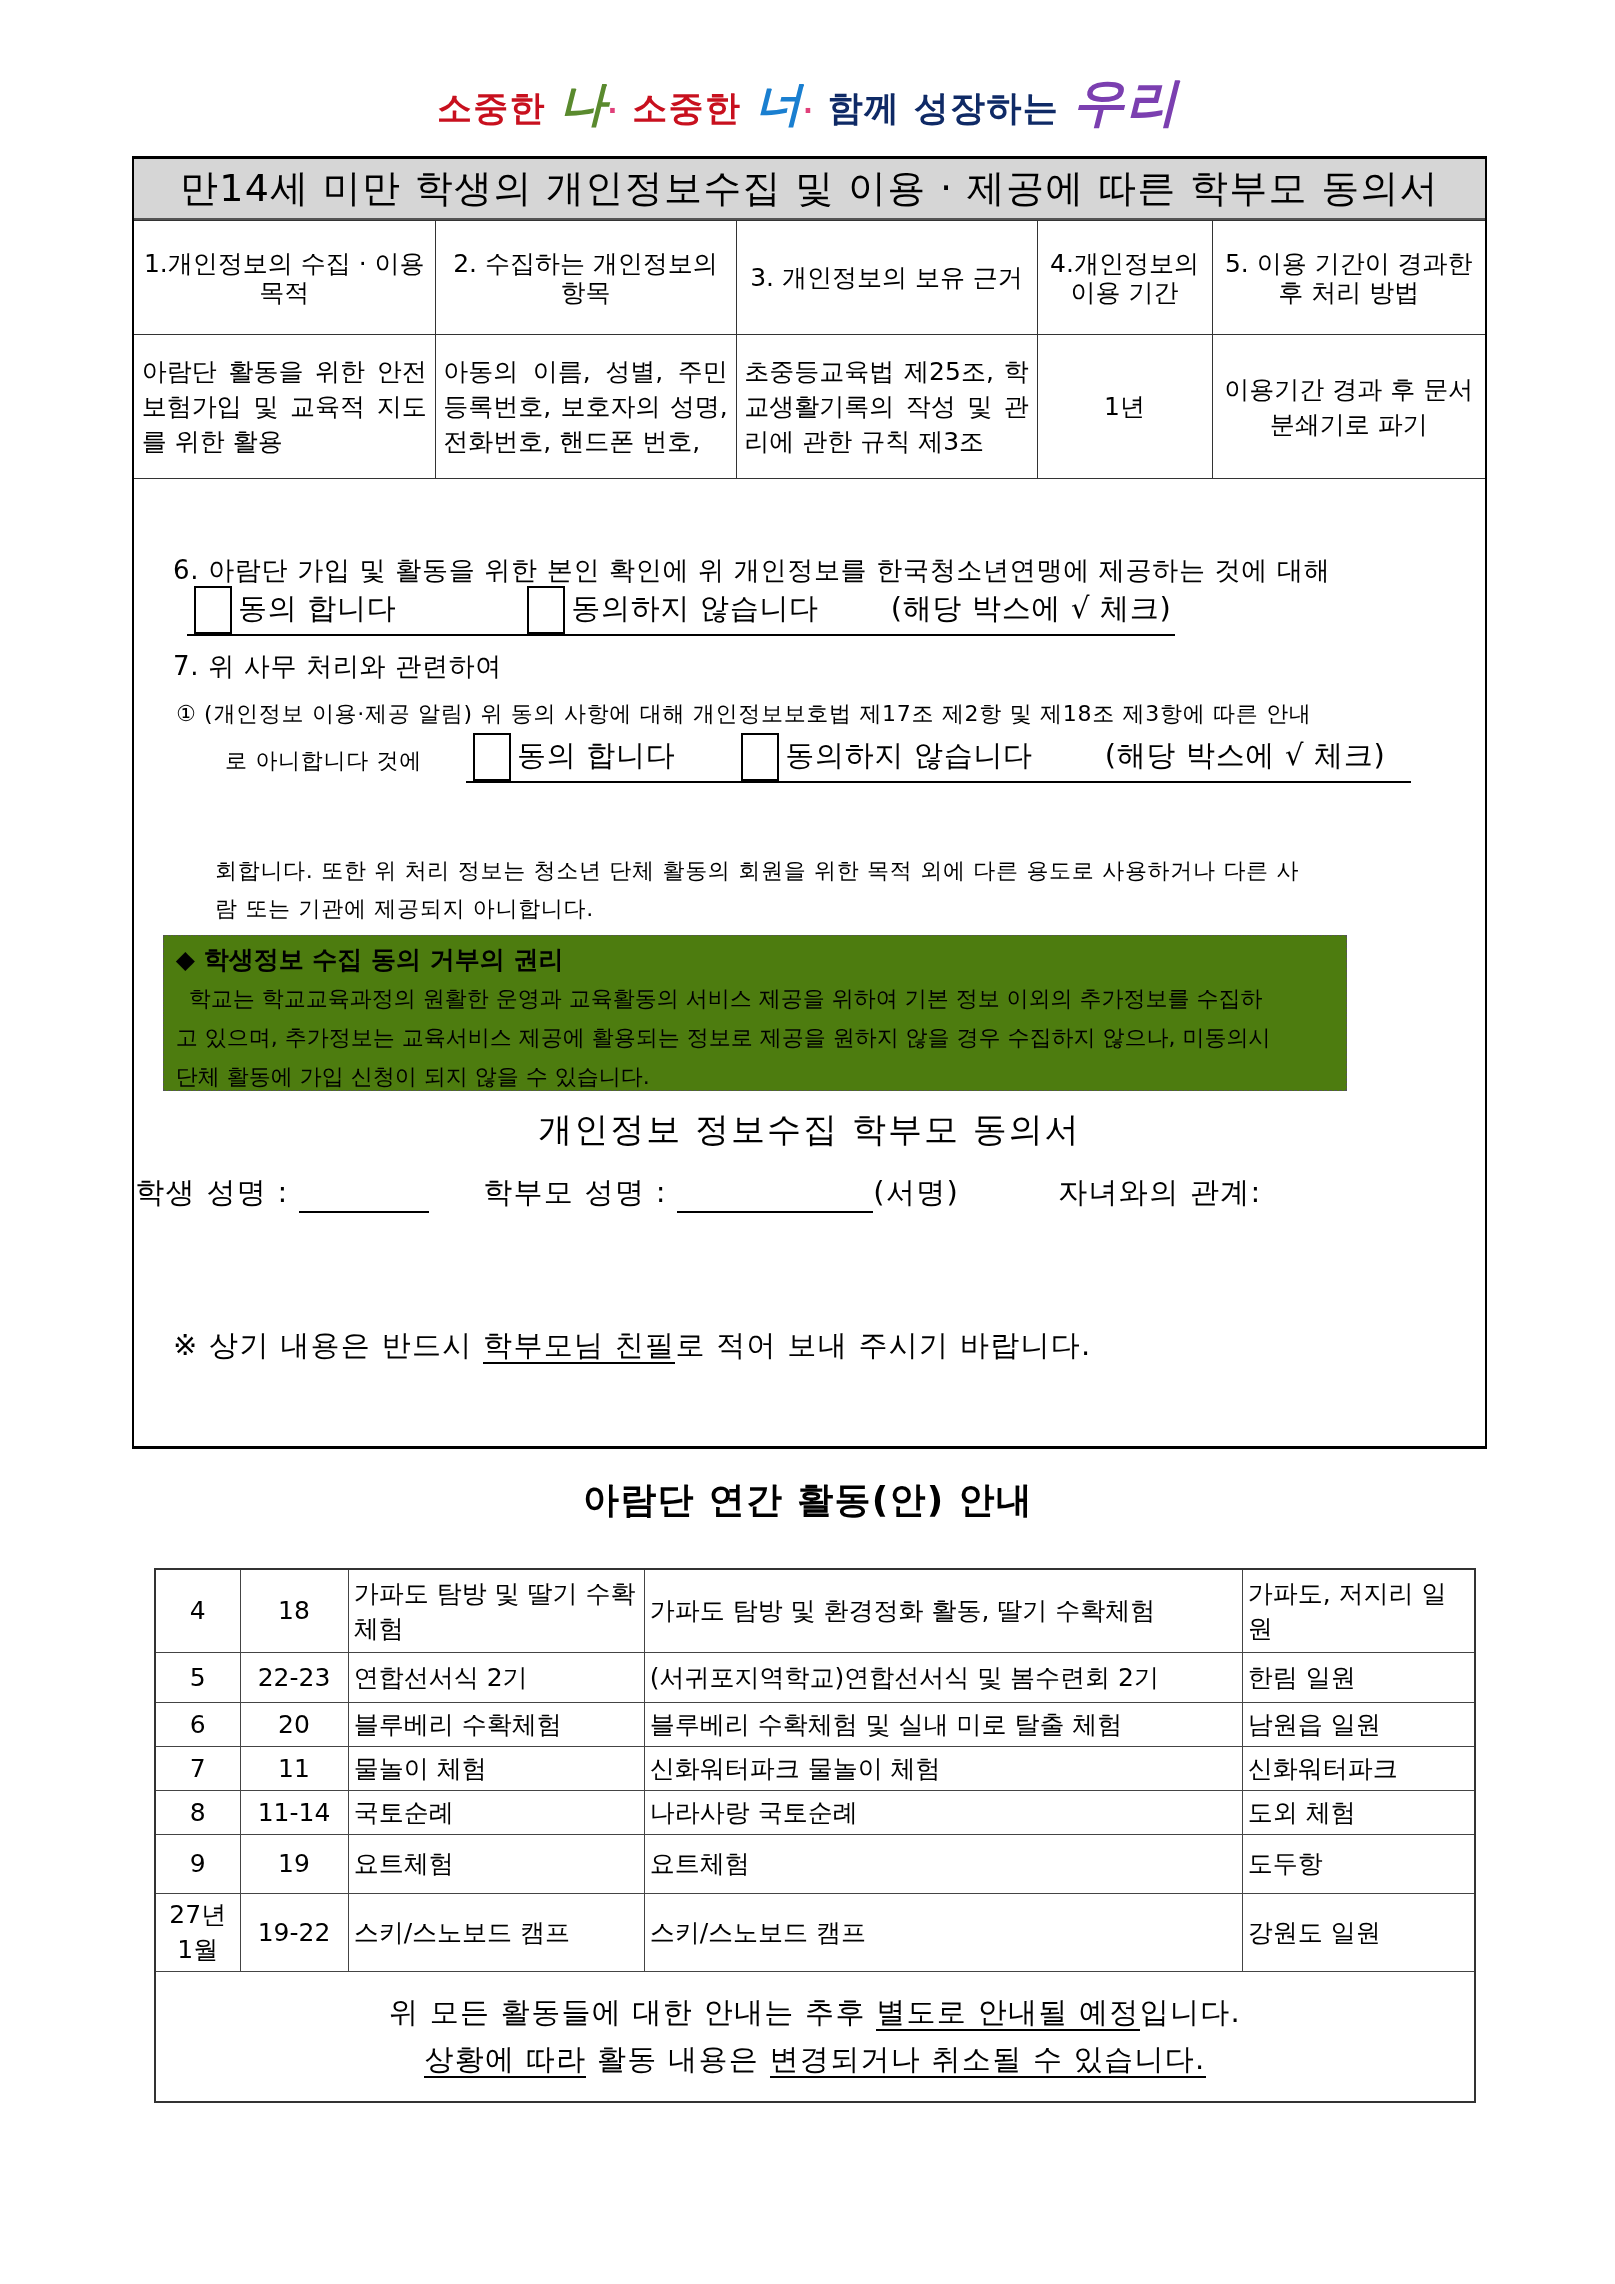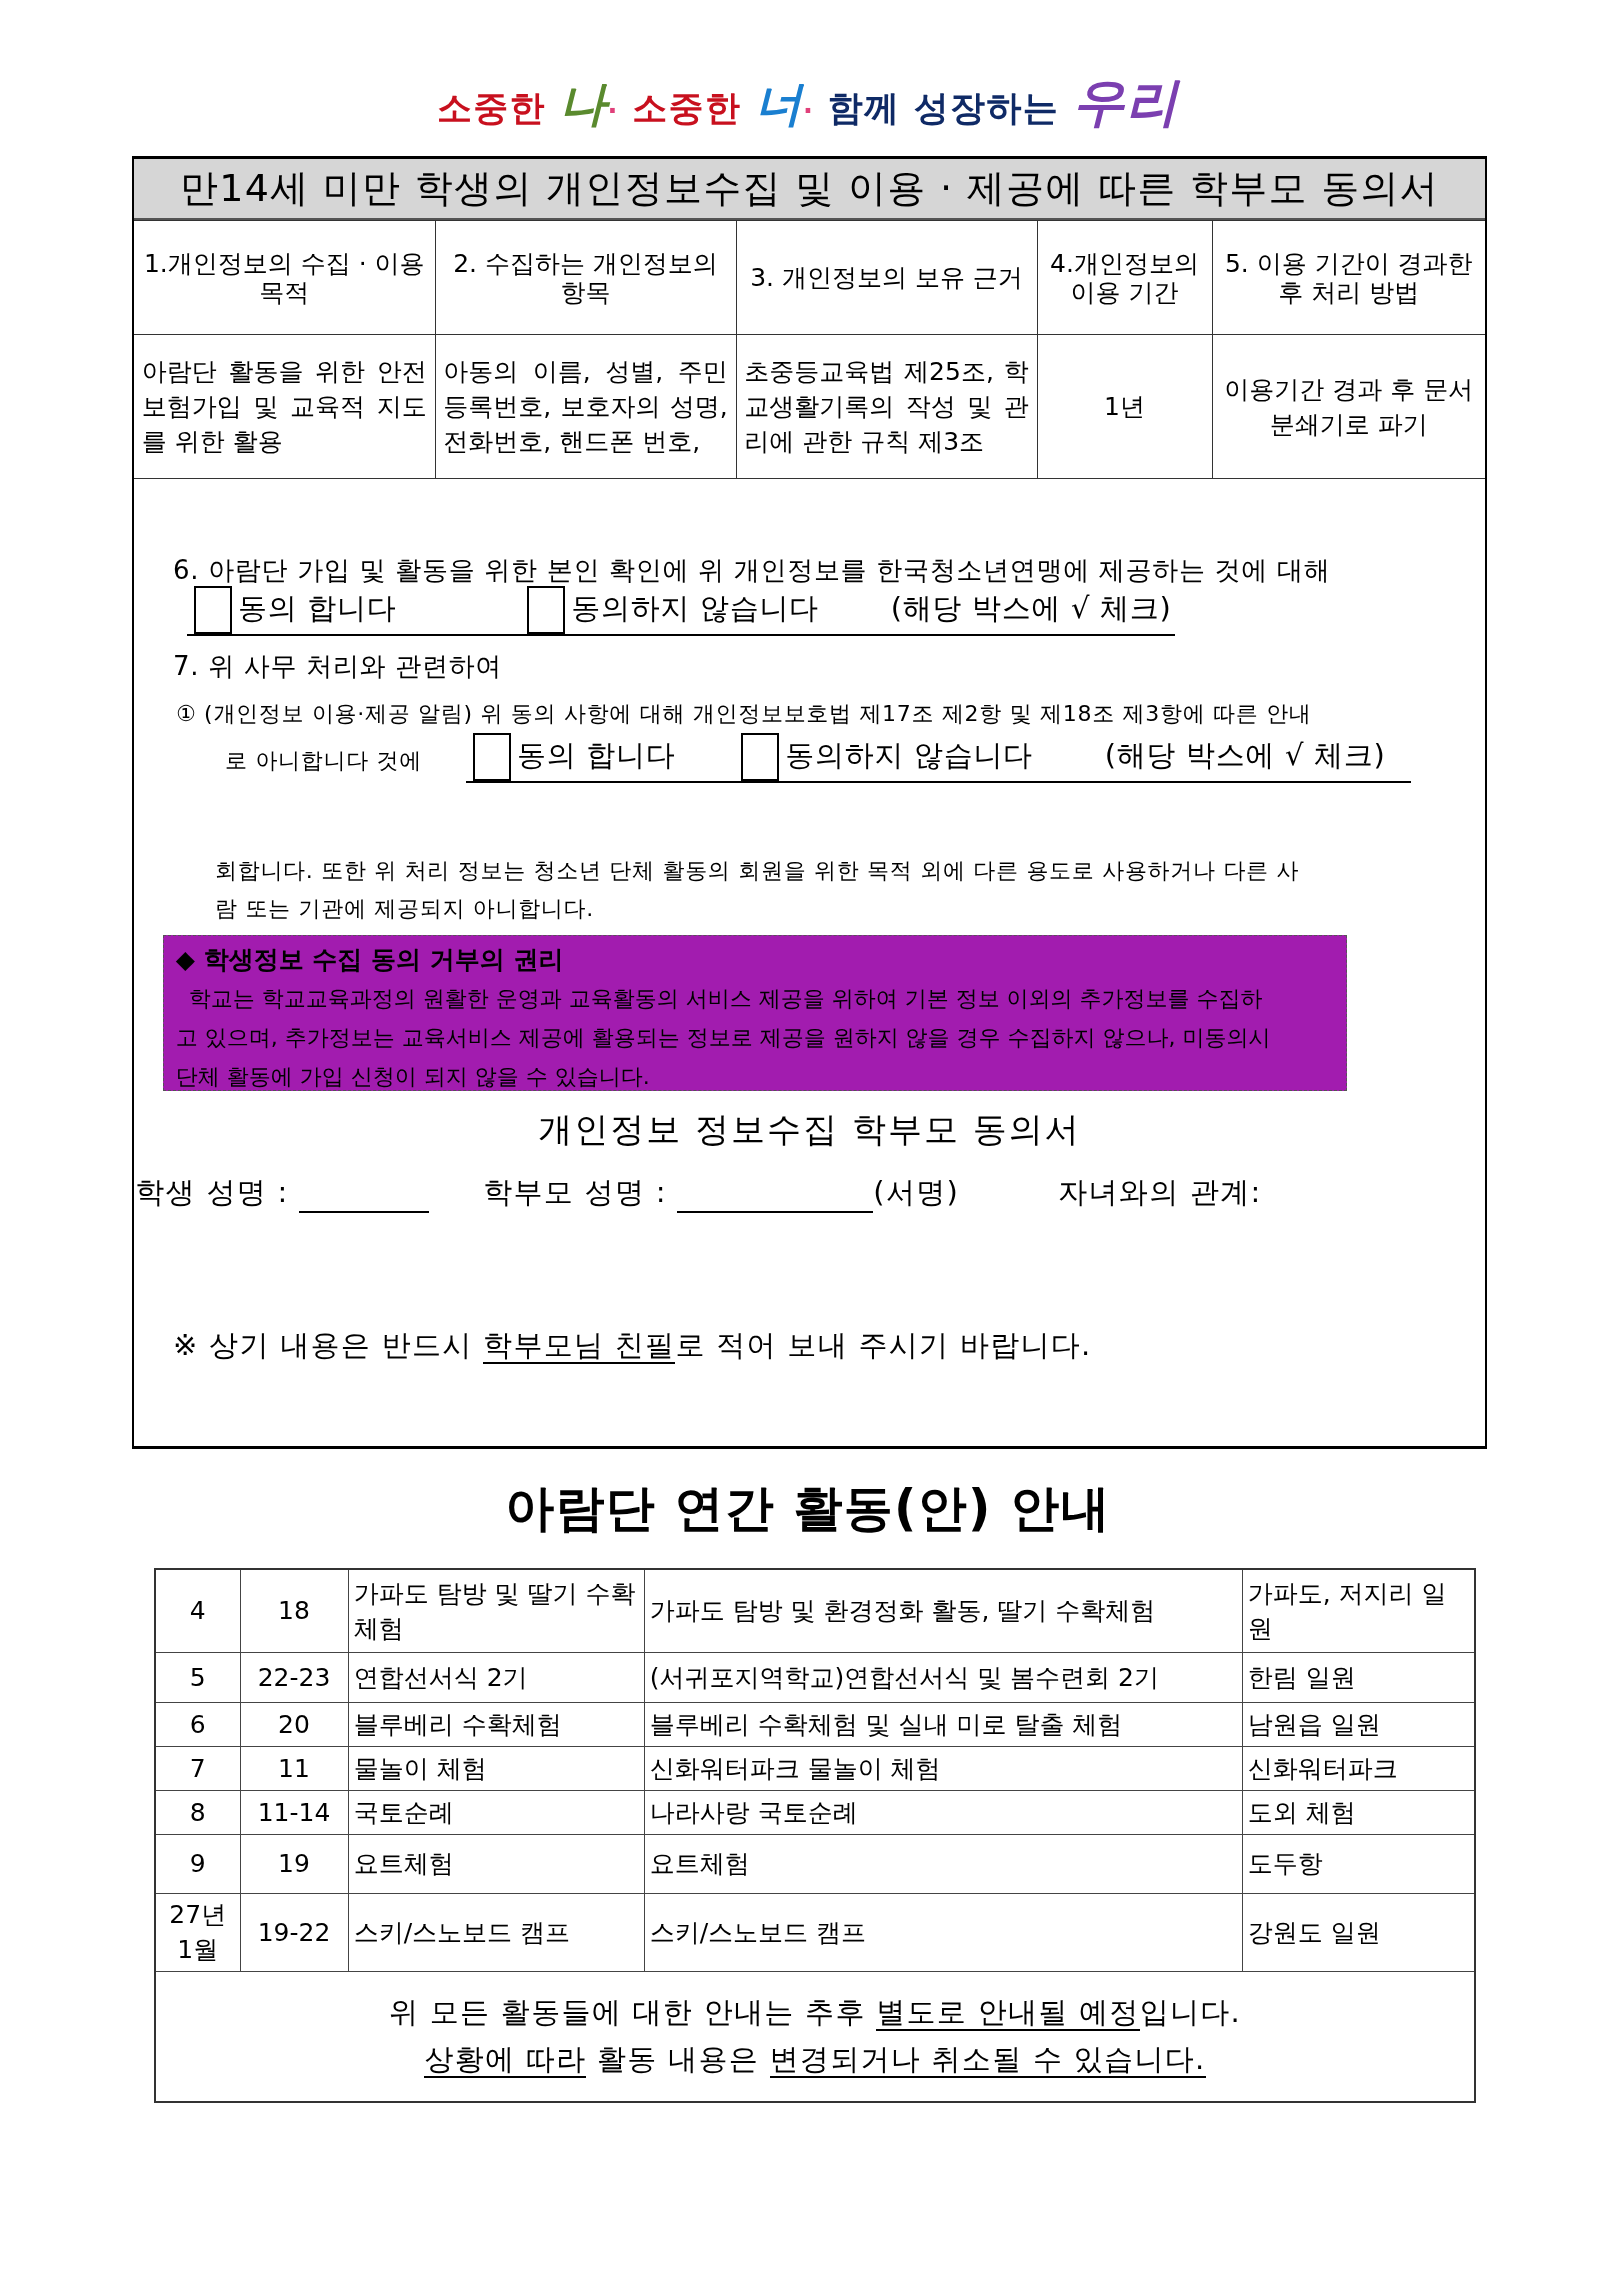--- a/index.html
+++ b/index.html
@@ -21,30 +21,30 @@
   table.info tr.head td { height:108px; text-align:center; line-height:29px; }
   table.info tr.body td { height:138px; text-align:justify; }
   .c { text-align:center !important; }
 
   .sec { position:absolute; left:39px; font-size:26px; letter-spacing:0.7px; }
   .chk { display:inline-block; width:34px; height:44px; border:2.6px solid #000; vertical-align:middle; margin:0 6.5px; }
   .ul-line { border-bottom:2.6px solid #000; }
   .small { font-size:22px; }
   b.bold { font-weight:bold; }
 
-  .rights { position:absolute; left:29px; top:776px; width:1184px; height:156px; background:#a21caf; border:1.3px dashed #555; box-sizing:border-box; padding:3.9px 11.7px; font-size:22px; line-height:39px; }
+  .rights { position:absolute; left:29px; top:776px; width:1184px; height:156px; background:#4d7c0f; border:1.3px dashed #555; box-sizing:border-box; padding:3.9px 11.7px; font-size:22px; line-height:39px; }
   .rights .rh { font-size:25px; font-weight:bold; }
 
   .subtitle { position:absolute; left:0; width:100%; top:948px; text-align:center; font-size:34px; letter-spacing:2px; }
   .sig { position:absolute; left:1.3px; top:1014px; font-size:29px; letter-spacing:1.3px; white-space:nowrap; }
   .sig .blank { display:inline-block; border-bottom:2px solid #000; height:26px; vertical-align:bottom; }
   .note { position:absolute; left:39px; top:1167px; font-size:29px; letter-spacing:1.3px; }
   .note u { text-decoration:none; border-bottom:2.6px solid #000; }
 
-  .plan-title { position:absolute; left:0; width:1616px; top:1476px; text-align:center; font-size:49px; font-weight:bold; letter-spacing:1.3px; }
+  .plan-title { position:absolute; left:0; width:1616px; top:1476px; text-align:center; font-size:36px; font-weight:bold; letter-spacing:1.3px; }
   table.plan { position:absolute; left:154px; top:1568px; width:1322px; border-collapse:collapse; table-layout:fixed; border:2.6px solid #333; }
   table.plan td { border:1.3px solid #444; font-size:25px; line-height:35px; padding:1.3px 5.2px; vertical-align:middle; }
   table.plan td.n { text-align:center; }
   table.plan tr.footer td { height:127px; text-align:center; font-size:29px; line-height:47px; letter-spacing:1.3px; }
   table.plan tr.footer u { text-decoration:none; border-bottom:2.6px solid #000; }
 </style>
 </head>
 <body>
 
 <div class="slogan">

